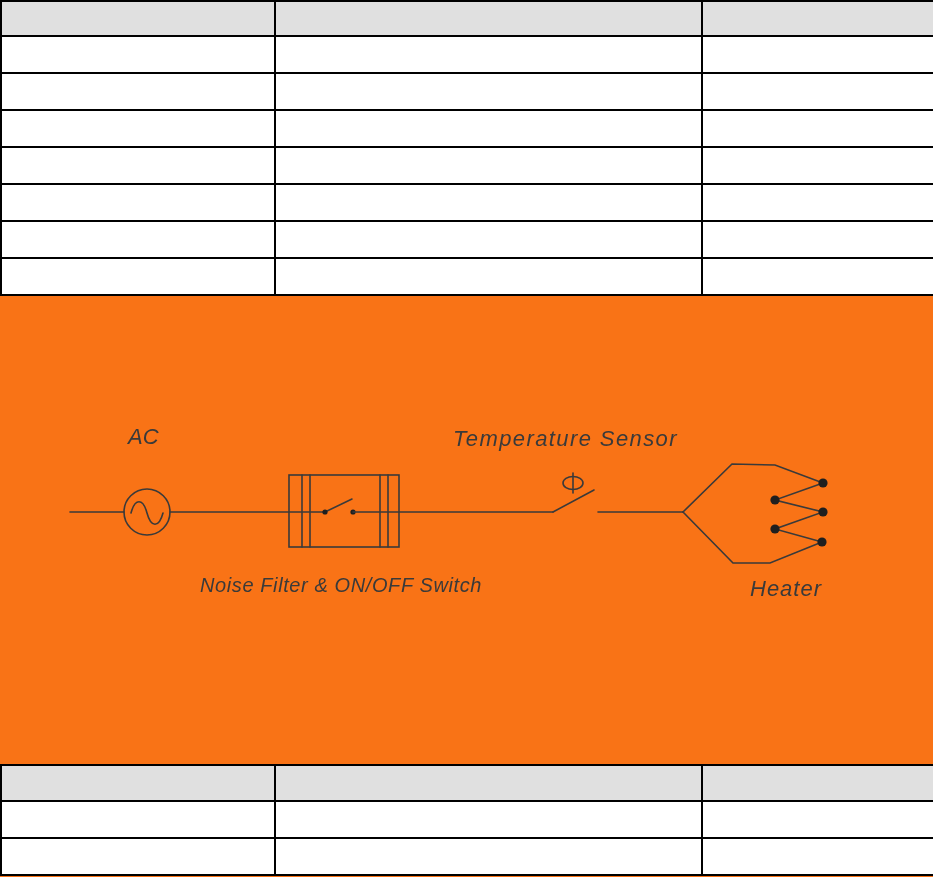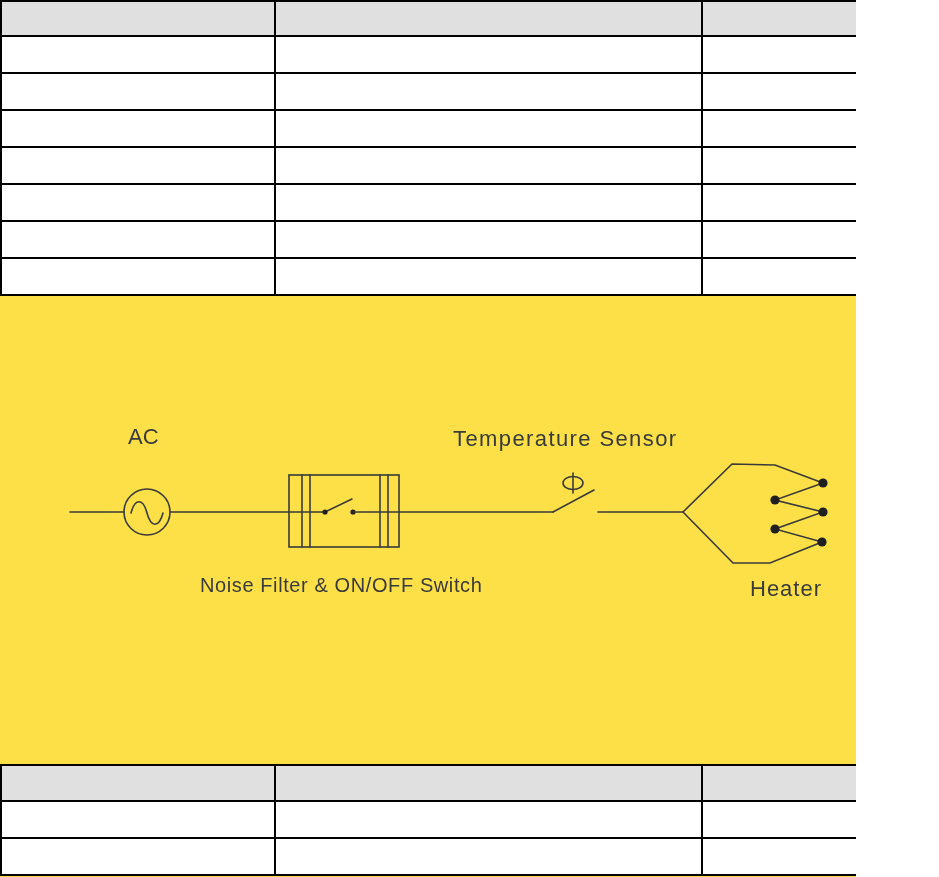--- a/index.html
+++ b/index.html
@@ -3,24 +3,25 @@
 <meta charset="utf-8">
 <style>
   html, body {
     margin: 0;
     padding: 0;
     background: #ffffff;
     font-family: "Liberation Sans", sans-serif;
   }
   .page {
     position: relative;
-    width: 856px;
+    width: 933px;
     height: 877px;
-    background: #fde047;
+    background: #f97316;
     overflow: hidden;
+    font-style: italic;
   }
 
   
   .doc-table {
     position: absolute;
     left: 0;
     border-collapse: collapse;
     table-layout: fixed;
     width: 939px;
   }

